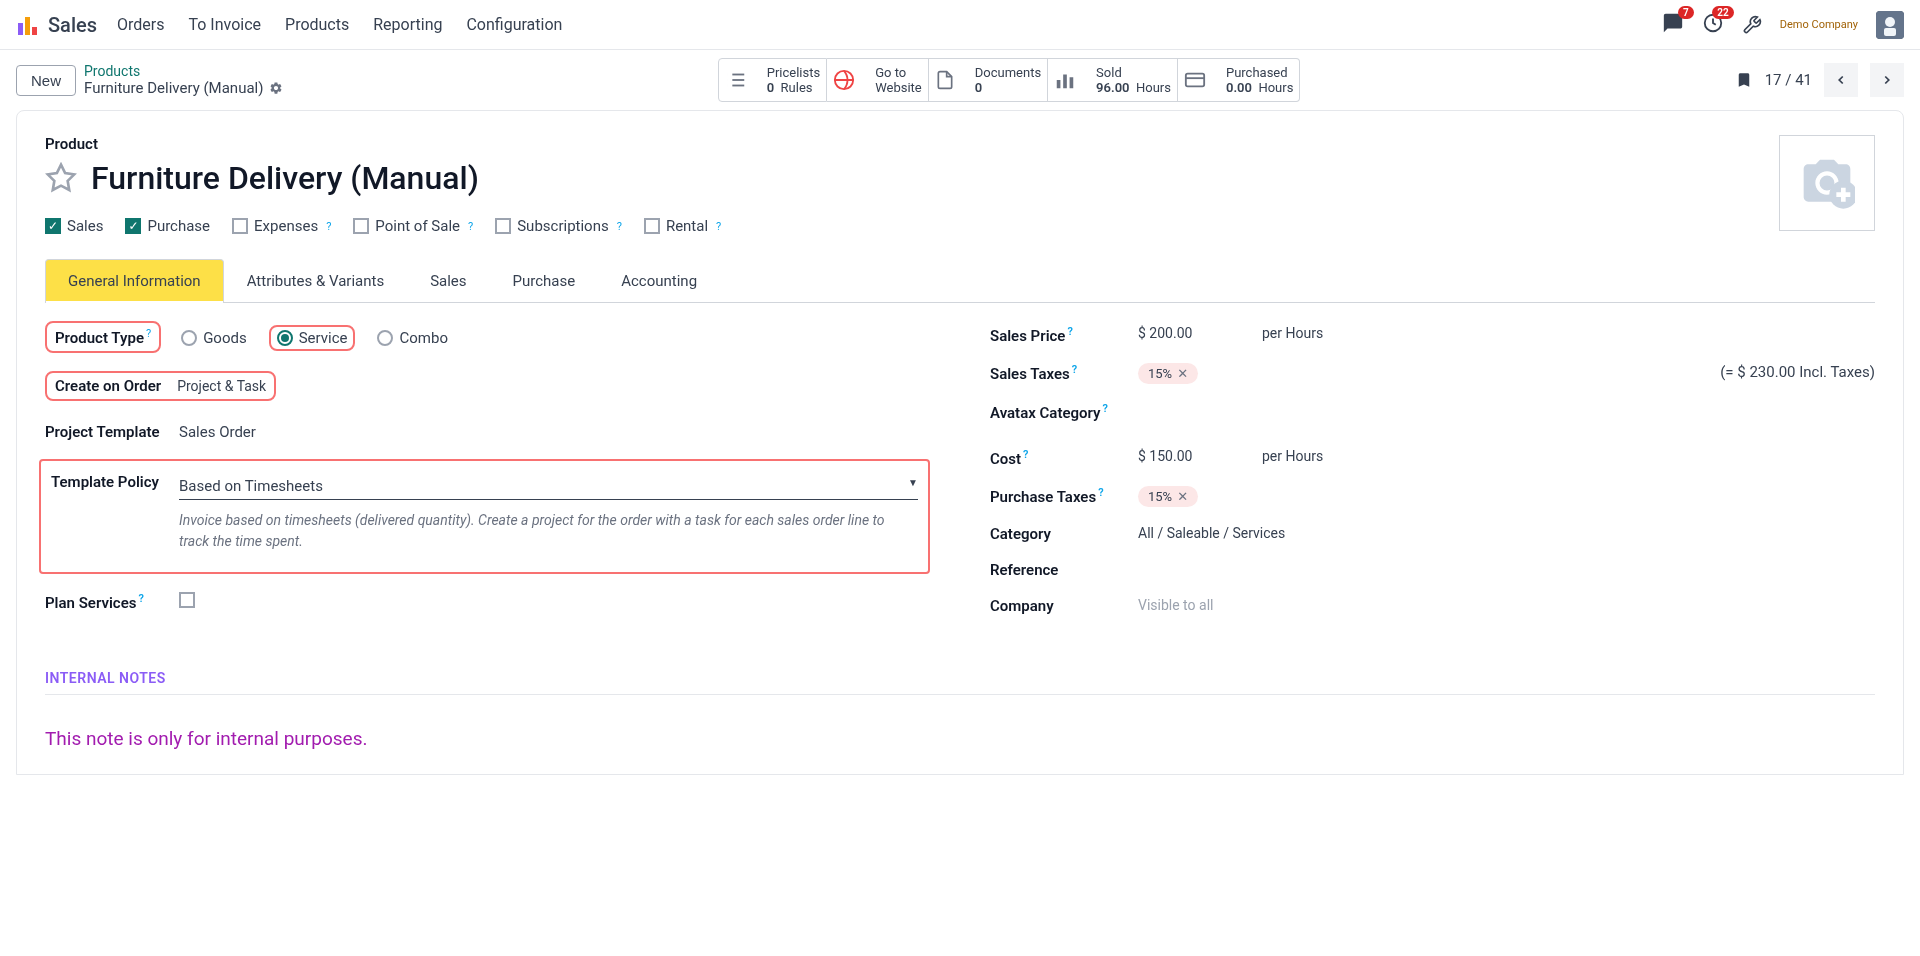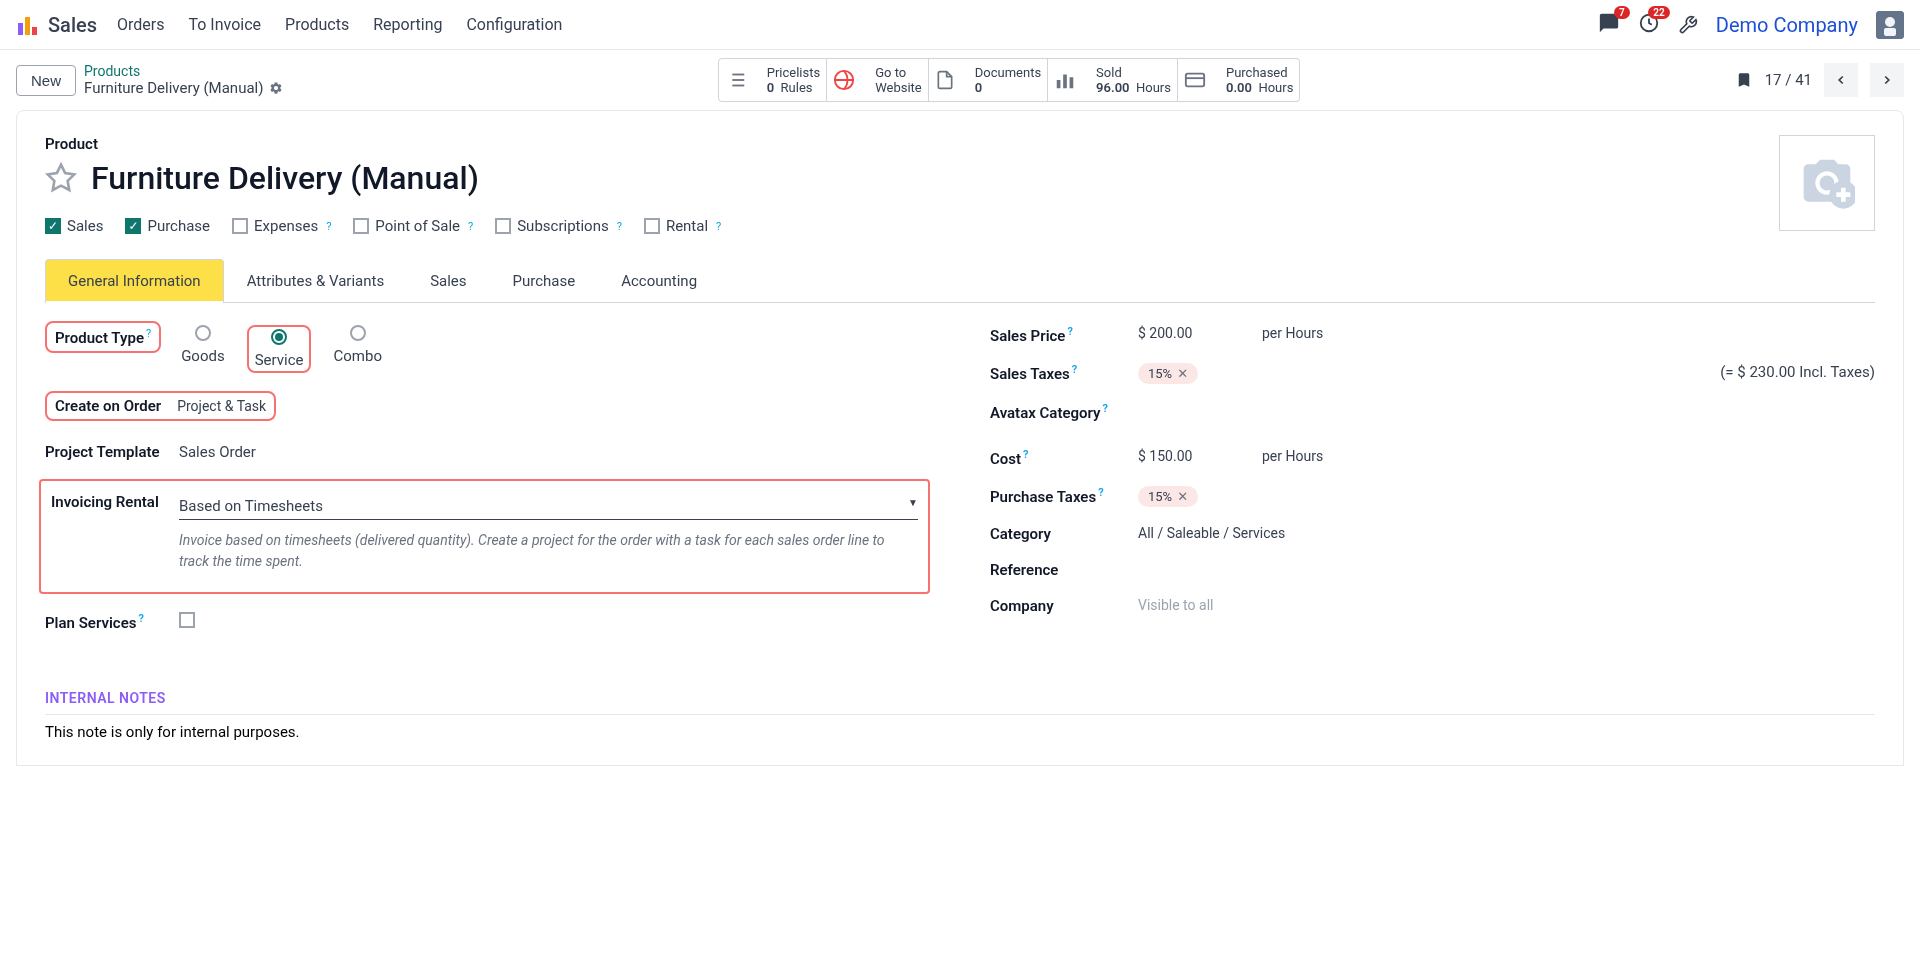--- a/index.html
+++ b/index.html
@@ -7,21 +7,21 @@
 
 
 .topnav { display: flex; align-items: center; padding: 8px 16px; border-bottom: 1px solid #e5e7eb; height: 50px; }
 .brand-icon { width: 24px; height: 24px; margin-right: 8px; }
 .app-name { font-size: 20px; font-weight: 500; color: #374151; margin-right: 20px; }
 .nav-item { font-size: 16px; color: #374151; margin-right: 24px; cursor: pointer; }
 .nav-spacer { flex: 1; }
 .nav-right { display: flex; align-items: center; gap: 18px; }
 .badge-icon { position: relative; cursor: pointer; }
 .badge-count { position: absolute; top: -6px; right: -10px; background: #dc2626; color: #fff; font-size: 10px; font-weight: 600; padding: 1px 5px; border-radius: 10px; }
-.company-name { font-size: 20px; color: #1d4ed8; }
+.company-name { font-size: 11px; color: #a16207; }
 .avatar { width: 28px; height: 28px; border-radius: 4px; background: #475569; }
 
 
 .control-panel { display: flex; align-items: center; padding: 8px 16px; height: 60px; }
 .btn-new { border: 1px solid #9ca3af; background: #fff; padding: 6px 14px; font-size: 15px; border-radius: 4px; cursor: pointer; color: #374151; }
 .breadcrumb-box { margin-left: 8px; }
 .breadcrumb-link { color: #0f766e; font-size: 14px; cursor: pointer; }
 .breadcrumb-title { font-size: 15px; color: #374151; display: flex; align-items: center; gap: 6px; }
 .gear-small { color: #6b7280; }
 
@@ -61,21 +61,21 @@
 .tab.active { border-color: #d1d5db; background: #fde047; border-radius: 4px 4px 0 0; position: relative; }
 .tab.active::after { content: ''; position: absolute; left: 0; right: 0; bottom: -1px; height: 2px; background: #fff; }
 
 .tab-content { display: flex; gap: 60px; margin-top: 18px; }
 .col { flex: 1; }
 .field-row { display: flex; margin-bottom: 18px; align-items: flex-start; }
 .field-label { width: 134px; font-size: 15px; font-weight: 600; color: #111827; padding-top: 4px; flex-shrink: 0; }
 .field-value { flex: 1; font-size: 15px; color: #374151; padding-top: 4px; }
 
 .radio-group { display: flex; gap: 22px; }
-.radio-item { display: flex; align-items: center; gap: 6px; cursor: pointer; flex-direction: column; }
+.radio-item { display: flex; align-items: center; gap: 6px; cursor: pointer; }
 .radio-circle { width: 16px; height: 16px; border: 2px solid #9ca3af; border-radius: 50%; display: inline-flex; align-items: center; justify-content: center; }
 .radio-circle.selected { border-color: #0f766e; }
 .radio-circle.selected::after { content: ''; width: 8px; height: 8px; background: #0f766e; border-radius: 50%; }
 
 .highlight-box { border: 2px solid #f87171; border-radius: 8px; padding: 4px 8px; display: inline-block; text-align: center; }
 
 .select-field { border-bottom: 1px solid #374151; padding: 4px 0; display: flex; justify-content: space-between; width: 100%; cursor: pointer; }
 .select-caret { color: #374151; font-size: 10px; }
 .help-text { font-style: italic; color: #6b7280; font-size: 14px; margin-top: 10px; line-height: 1.5; }
 
@@ -84,21 +84,21 @@
 
 .price-row { display: flex; }
 .price-label { width: 148px; font-size: 15px; font-weight: 600; color: #111827; padding-top: 4px; }
 .price-val { width: 124px; padding-top: 4px; }
 .price-unit { padding-top: 4px; color: #374151; }
 .tax-tag { background: #fce7e7; color: #374151; padding: 3px 10px; border-radius: 14px; font-size: 13px; display: inline-flex; align-items: center; gap: 5px; }
 .tax-x { color: #6b7280; cursor: pointer; font-size: 13px; }
 .incl { color: #374151; font-size: 15px; padding-top: 4px; }
 
 .section-title { font-size: 14px; font-weight: 600; color: #8b5cf6; letter-spacing: 0.5px; margin-top: 40px; border-bottom: 1px solid #e5e7eb; padding-bottom: 8px; }
-.notes-placeholder { color: #000000; font-size: 15px; margin-top: 8px; }
+.notes-placeholder { color: #a21caf; font-size: 19px; margin-top: 32px; }
 </style>
 </head>
 <body>
 
 <div class="topnav">
   <svg class="brand-icon" viewBox="0 0 24 24">
       <rect x="2" y="10" width="5" height="12" fill="#8b5cf6"></rect>
       <rect x="9" y="4" width="5" height="18" fill="#f59e0b"></rect>
       <rect x="16" y="14" width="5" height="8" fill="#ef4444"></rect>
     </svg>
@@ -315,21 +315,21 @@
         </span>
       </div>
 
       <div class="field-row">
         <div class="field-label">Project Template</div>
         <div class="field-value">Sales Order</div>
       </div>
 
       <div class="invoicing-block">
         <div class="field-row">
-          <div class="field-label" style="width:128px;">Invoicing Rental</div>
+          <div class="field-label" style="width:128px;">Template Policy</div>
           <div class="field-value">
             <div class="select-field">
               <span>Based on Timesheets</span>
               <span class="select-caret">▼</span>
             </div>
             <div class="help-text">Invoice based on timesheets (delivered quantity). Create a project for the order with a task for each sales order line to track the time spent.</div>
           </div>
         </div>
       </div>
 

